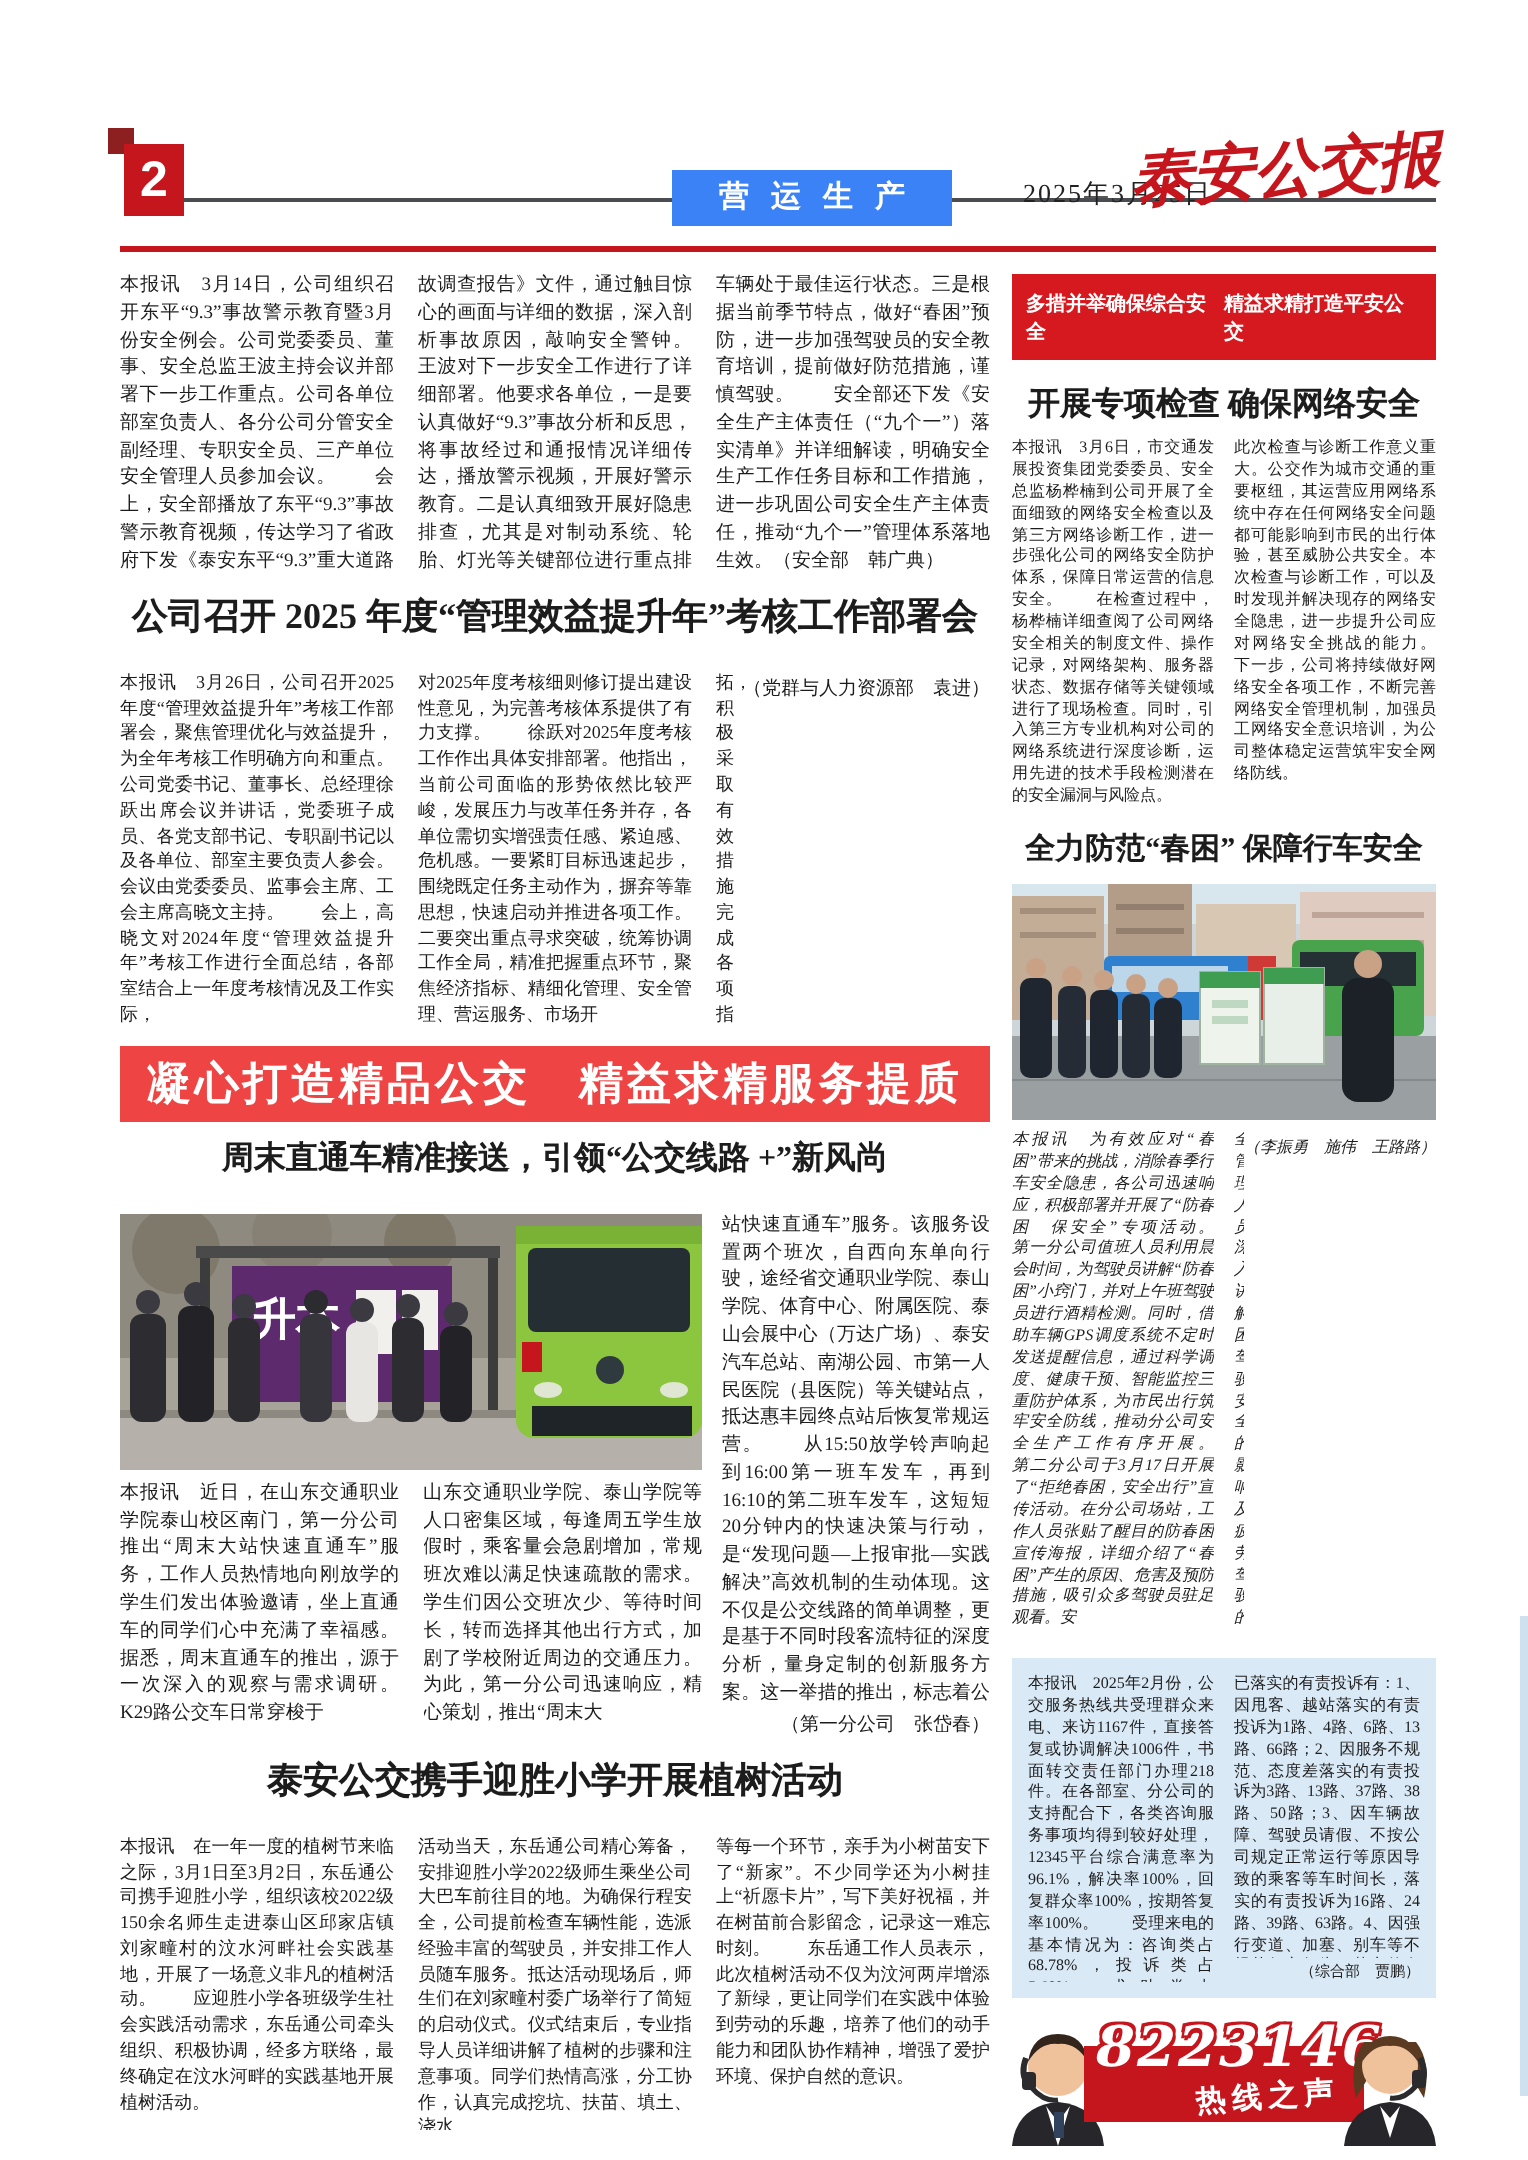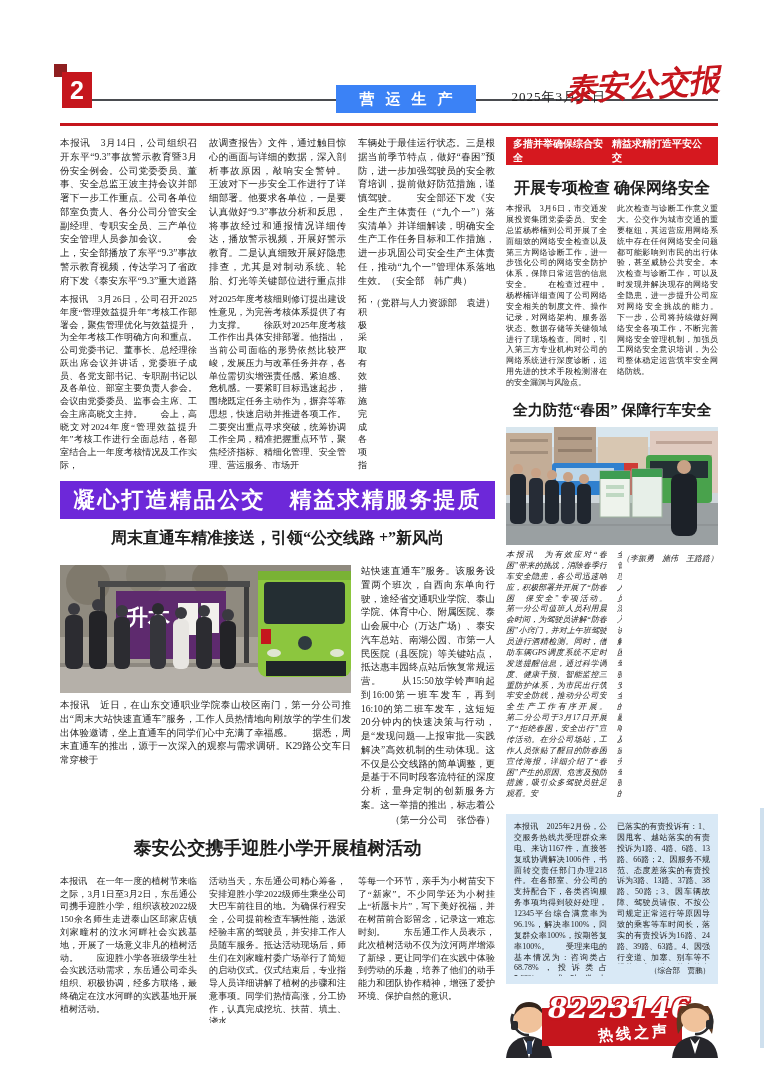--- a/index.html
+++ b/index.html
@@ -43,23 +43,23 @@
   .h148{height:148px;margin-top:5px;}
   .rail .cols{gap:10px;}
   .rail .cols .c{font-size:8px;line-height:1.36;}
   .rh186{height:186px;}
   .rh250{height:250px;margin-top:5px;font-style:italic;}
   .byline{text-align:right;margin-top:4px;}
   .main .byline{font-size:9.5px;}
   .rail .byline{font-size:8px;}
 
   
-  .banner{margin-top:10px;height:38px;background:#6d28d9;color:#fff;text-align:center;
+  .banner{margin-top:10px;height:38px;background:#ef4444;color:#fff;text-align:center;
           font-size:22px;font-weight:bold;line-height:38px;letter-spacing:2px;}
-  .slogan{margin-top:5px;height:28px;background:#d6181f;color:#fff;display:flex;
+  .slogan{margin-top:5px;height:43px;background:#d6181f;color:#fff;display:flex;
           justify-content:space-between;align-items:center;padding:0 7px;font-size:10px;font-weight:bold;}
 
   
   .wk{display:flex;gap:10px;margin-top:6px;}
   .wk-left{width:291px;}
   .wk-right{width:134px;height:262px;overflow:hidden;display:flex;flex-direction:column;}
   .wk-right .txt{font-size:9.5px;line-height:1.45;text-align:justify;overflow:hidden;flex:1;}
   .wk .cols{margin-top:6px;}
   .wk .cols .c{font-size:9.5px;line-height:1.45;height:128px;}
   .photo{display:block;}
@@ -107,20 +107,21 @@
     <div class="content">
 
       <div class="main">
 
         <div class="cols h150 f95">
           <div class="c">本报讯　3月14日，公司组织召开东平“9.3”事故警示教育暨3月份安全例会。公司党委委员、董事、安全总监王波主持会议并部署下一步工作重点。公司各单位部室负责人、各分公司分管安全副经理、专职安全员、三产单位安全管理人员参加会议。　　会上，安全部播放了东平“9.3”事故警示教育视频，传达学习了省政府下发《泰安东平“9.3”重大道路交通事</div>
           <div class="c">故调查报告》文件，通过触目惊心的画面与详细的数据，深入剖析事故原因，敲响安全警钟。　　王波对下一步安全工作进行了详细部署。他要求各单位，一是要认真做好“9.3”事故分析和反思，将事故经过和通报情况详细传达，播放警示视频，开展好警示教育。二是认真细致开展好隐患排查，尤其是对制动系统、轮胎、灯光等关键部位进行重点排查，确保</div>
           <div class="c">车辆处于最佳运行状态。三是根据当前季节特点，做好“春困”预防，进一步加强驾驶员的安全教育培训，提前做好防范措施，谨慎驾驶。　　安全部还下发《安全生产主体责任（“九个一”）落实清单》并详细解读，明确安全生产工作任务目标和工作措施，进一步巩固公司安全生产主体责任，推动“九个一”管理体系落地生效。（安全部　韩广典）</div>
         </div>
 
+        <h2 class="head-black">公司召开 2025 年度“管理效益提升年”考核工作部署会</h2>
         <div class="cols h178 f90">
           <div class="c">本报讯　3月26日，公司召开2025年度“管理效益提升年”考核工作部署会，聚焦管理优化与效益提升，为全年考核工作明确方向和重点。　　公司党委书记、董事长、总经理徐跃出席会议并讲话，党委班子成员、各党支部书记、专职副书记以及各单位、部室主要负责人参会。会议由党委委员、监事会主席、工会主席高晓文主持。　　会上，高晓文对2024年度“管理效益提升年”考核工作进行全面总结，各部室结合上一年度考核情况及工作实际，</div>
           <div class="c">对2025年度考核细则修订提出建设性意见，为完善考核体系提供了有力支撑。　　徐跃对2025年度考核工作作出具体安排部署。他指出，当前公司面临的形势依然比较严峻，发展压力与改革任务并存，各单位需切实增强责任感、紧迫感、危机感。一要紧盯目标迅速起步，围绕既定任务主动作为，摒弃等靠思想，快速启动并推进各项工作。二要突出重点寻求突破，统筹协调工作全局，精准把握重点环节，聚焦经济指标、精细化管理、安全管理、营运服务、市场开</div>
           <div class="c ckcol">
             <div class="txt">拓，积极采取有效措施完成各项指标。三要强化落实勇于担当，坚定不移地维护大局、服从大局，切实增强责任意识，不断探索新举措、新办法，推动各项工作在已有基础上取得更大突破。　　此次会议的召开，为公司2025年度“管理效益提升年”活动指明了方向。下一步，各单位将扎实推进、统筹谋划、组织实施，确保活动各项任务落地见效，为公司高质量发展筑牢根基，奋力开创公交事业发展新局面。</div>
             <div class="byline">（党群与人力资源部　袁进）</div>
           </div>
         </div>
 
         <div class="banner">凝心打造精品公交　精益求精服务提质</div>
@@ -165,20 +166,21 @@
                 <rect x="204" y="17" width="81" height="42" rx="4" fill="#242e33"></rect>
                 <rect x="201" y="64" width="10" height="15" fill="#c5161d"></rect>
                 <circle cx="245" cy="78" r="7" fill="#2f3a3f"></circle>
                 <rect x="206" y="96" width="80" height="15" fill="#1f2428"></rect>
                 <ellipse cx="214" cy="88" rx="7" ry="4" fill="#dfe6d2"></ellipse>
                 <ellipse cx="277" cy="88" rx="7" ry="4" fill="#dfe6d2"></ellipse>
               </g>
             </svg>
             <div class="cols">
               <div class="c">本报讯　近日，在山东交通职业学院泰山校区南门，第一分公司推出“周末大站快速直通车”服务，工作人员热情地向刚放学的学生们发出体验邀请，坐上直通车的同学们心中充满了幸福感。　　据悉，周末直通车的推出，源于一次深入的观察与需求调研。K29路公交车日常穿梭于</div>
+              <div class="c">山东交通职业学院、泰山学院等人口密集区域，每逢周五学生放假时，乘客量会急剧增加，常规班次难以满足快速疏散的需求。学生们因公交班次少、等待时间长，转而选择其他出行方式，加剧了学校附近周边的交通压力。　　为此，第一分公司迅速响应，精心策划，推出“周末大</div>
             </div>
           </div>
           <div class="wk-right">
             <div class="txt">站快速直通车”服务。该服务设置两个班次，自西向东单向行驶，途经省交通职业学院、泰山学院、体育中心、附属医院、泰山会展中心（万达广场）、泰安汽车总站、南湖公园、市第一人民医院（县医院）等关键站点，抵达惠丰园终点站后恢复常规运营。　　从15:50放学铃声响起到16:00第一班车发车，再到16:10的第二班车发车，这短短20分钟内的快速决策与行动，是“发现问题—上报审批—实践解决”高效机制的生动体现。这不仅是公交线路的简单调整，更是基于不同时段客流特征的深度分析，量身定制的创新服务方案。这一举措的推出，标志着公司在紧贴客流需求、实现精准接送方面又迈出了坚实一步。</div>
             <div class="byline">（第一分公司　张岱春）</div>
           </div>
         </div>
 
         <h2 class="head-black">泰安公交携手迎胜小学开展植树活动</h2>
         <div class="cols h148 f90">

